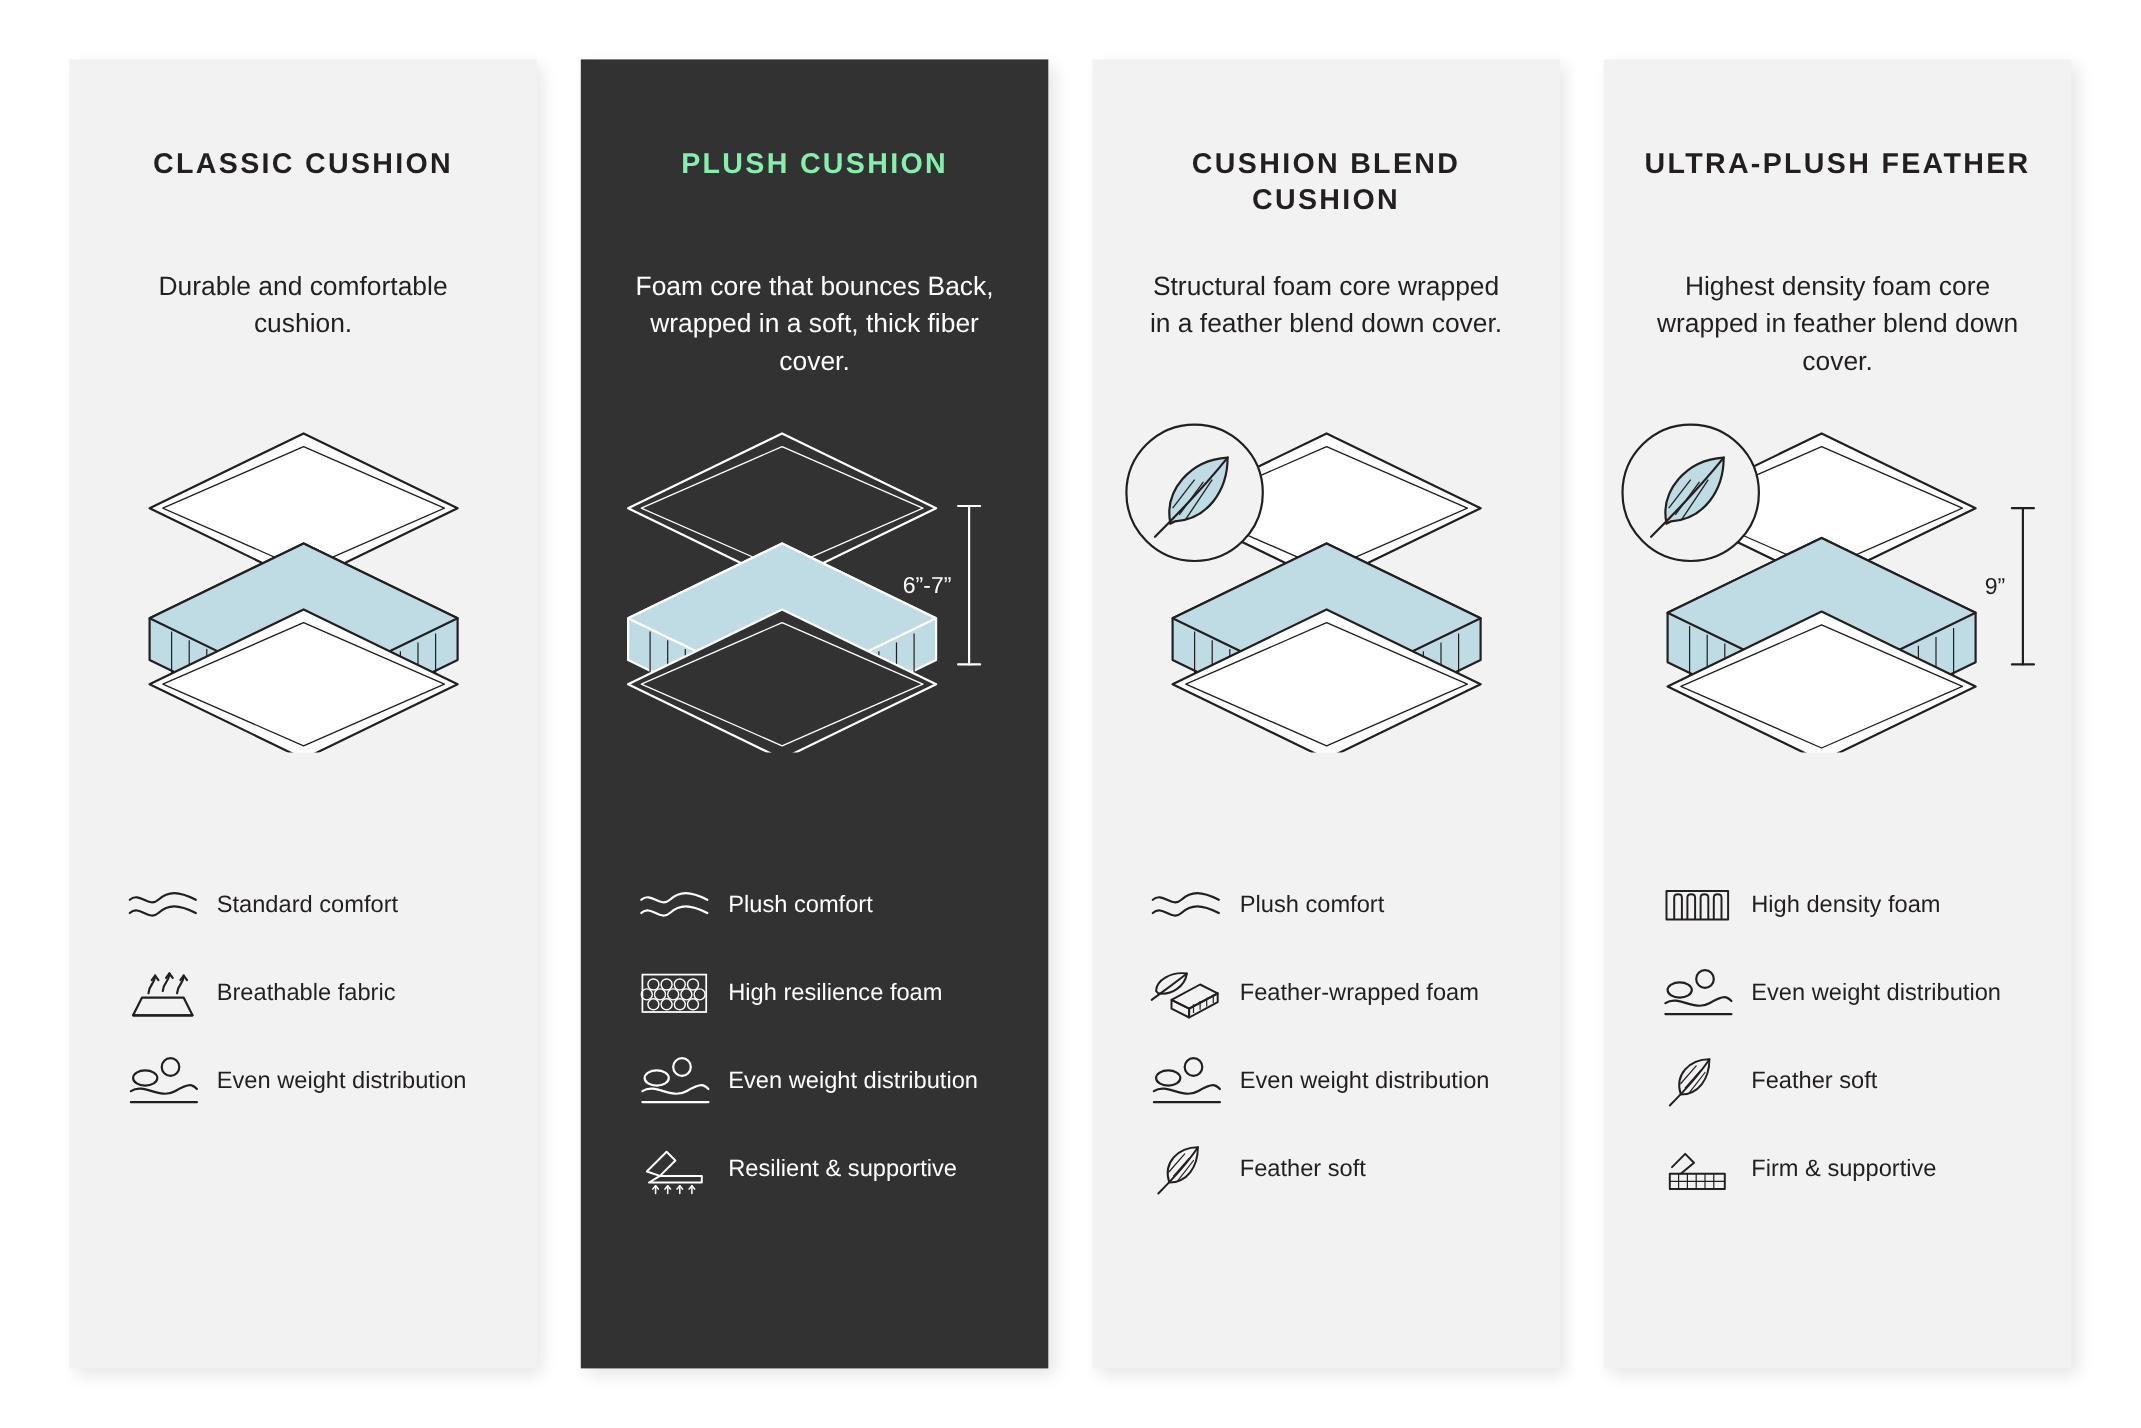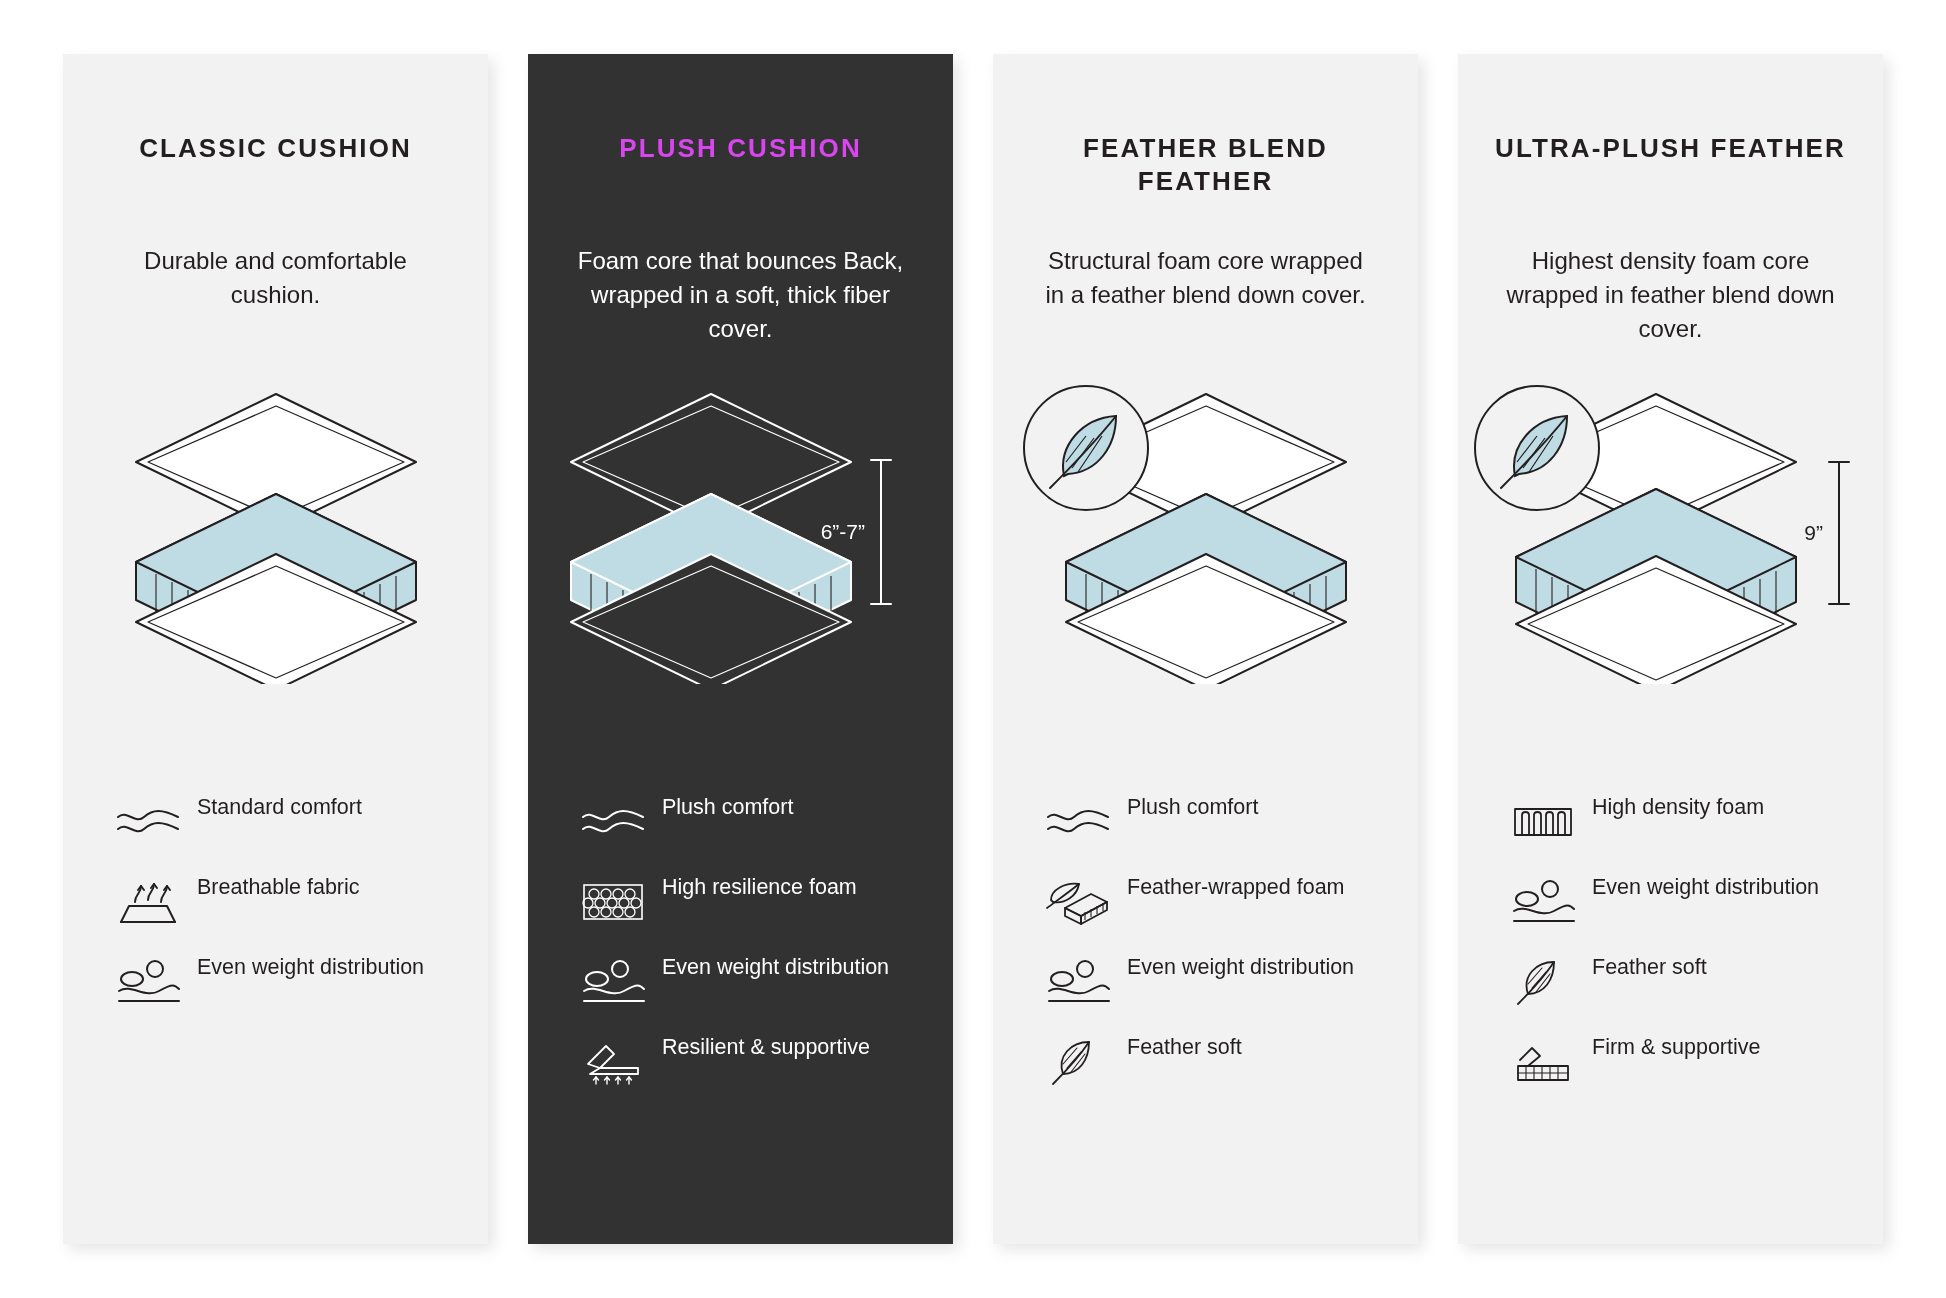--- a/index.html
+++ b/index.html
@@ -50,21 +50,21 @@
     letter-spacing: 2.1px;
     color: #231f20;
     margin: 0;
     padding: 0 30px;
     line-height: 1.25;
     position: absolute;
     top: 78px;
     left: 0;
     right: 0;
   }
-  .card.dark .card-title { color: #d946ef; }
+  .card.dark .card-title { color: #86efac; }
 
   .card-desc {
     text-align: center;
     font-size: 24px;
     color: #231f20;
     line-height: 1.42;
     padding: 0 48px;
     margin: 0;
     position: absolute;
     top: 190px;
@@ -87,20 +87,21 @@
   .features {
     position: absolute;
     left: 0;
     right: 0;
     top: 740px;
     padding: 0 48px 0 52px;
     box-sizing: border-box;
   }
   .feature {
     display: flex;
+    align-items: center;
     margin-bottom: 22px;
     min-height: 58px;
   }
   .feature .ficon {
     width: 74px;
     min-width: 74px;
     height: 56px;
     display: flex;
     align-items: center;
     justify-content: flex-start;
@@ -296,21 +297,21 @@
                   <path d="M49 39 l-2.5 3 M49 39 l2.5 3"></path>
               </g>
             </svg>
           </span>
           <span class="flabel">Resilient &amp; supportive</span>
         </div>
       </div>
     </div>
 
     <div class="card">
-      <h2 class="card-title">FEATHER BLEND FEATHER</h2>
+      <h2 class="card-title">CUSHION BLEND CUSHION</h2>
       <p class="card-desc">Structural foam core wrapped in a feather blend down cover.</p>
 
       <div class="art">
         <svg width="400" height="300" viewBox="0 0 400 300">
           <g fill="none" stroke="#231f20" stroke-width="2" stroke-linejoin="round">
             <polygon points="200,10 340,78 200,146 60,78" fill="#ffffff"></polygon>
             <polygon points="200,22 328,78 200,134 72,78" fill="none" stroke-width="1.2"></polygon>
             <polygon points="200,110 340,178 340,216 200,284 60,216 60,178" fill="#bfdce5"></polygon>
             <polygon points="200,110 340,178 200,246 60,178" fill="#bfdce5"></polygon>
             <g stroke-width="1.1">

